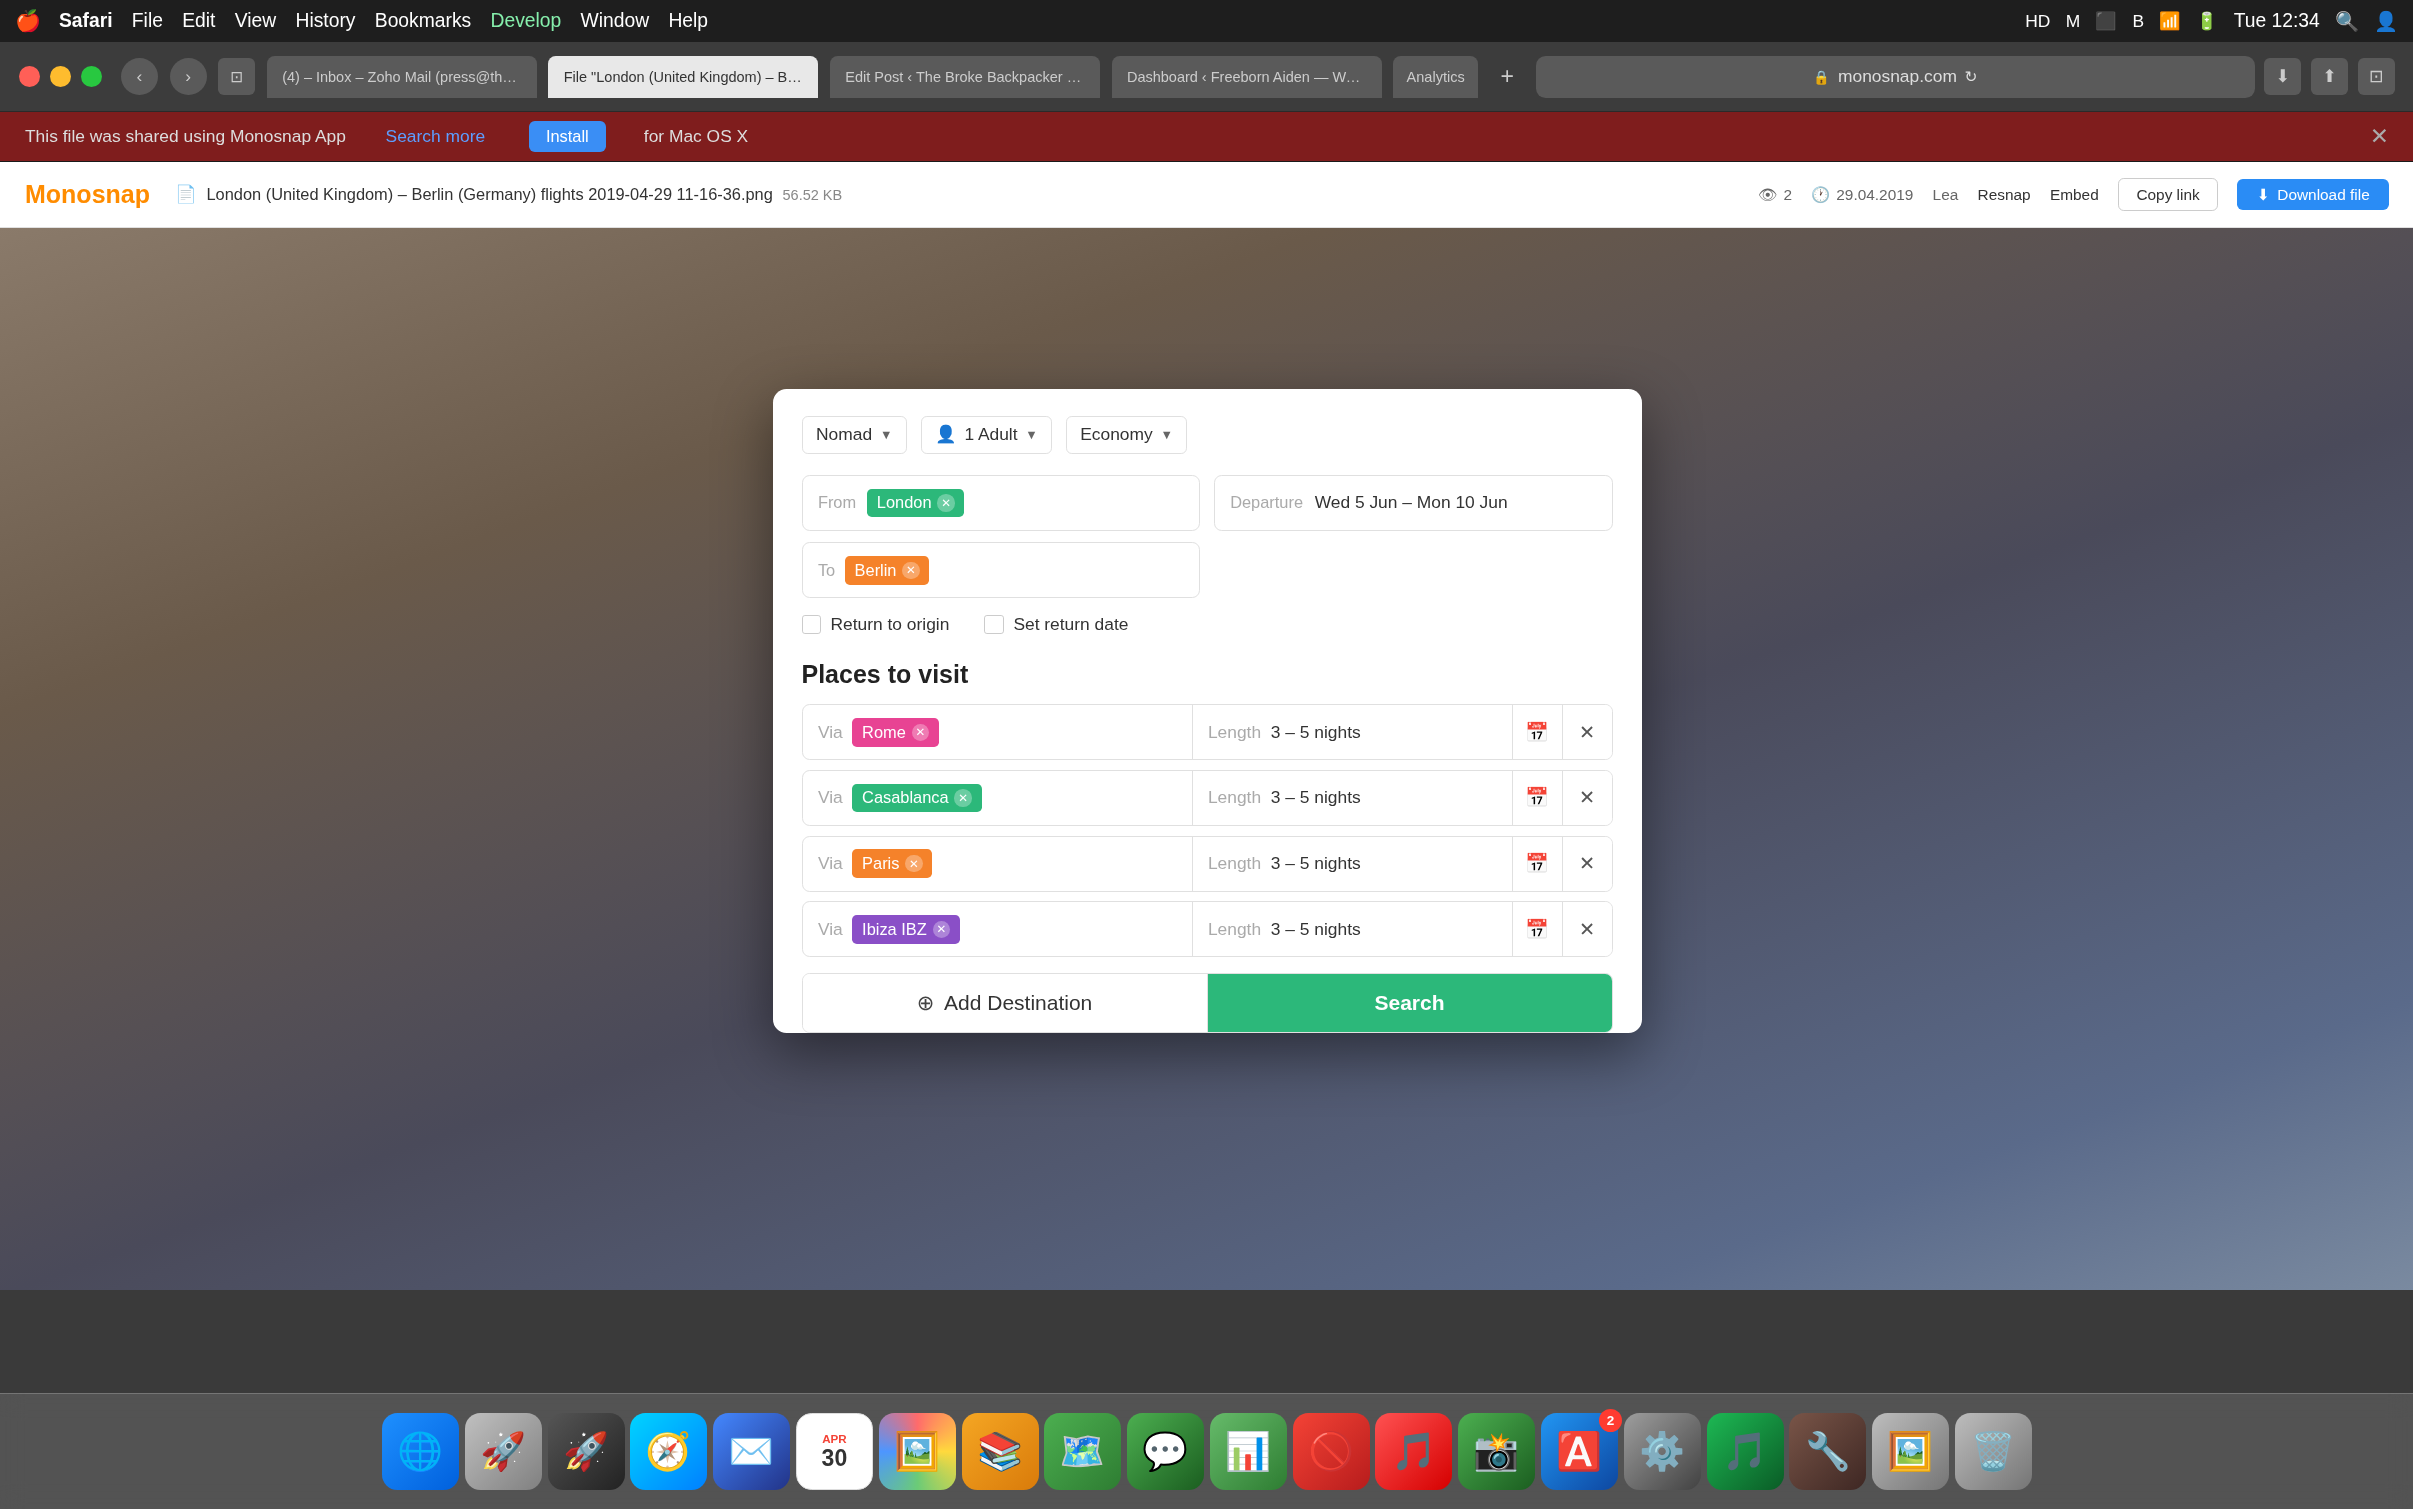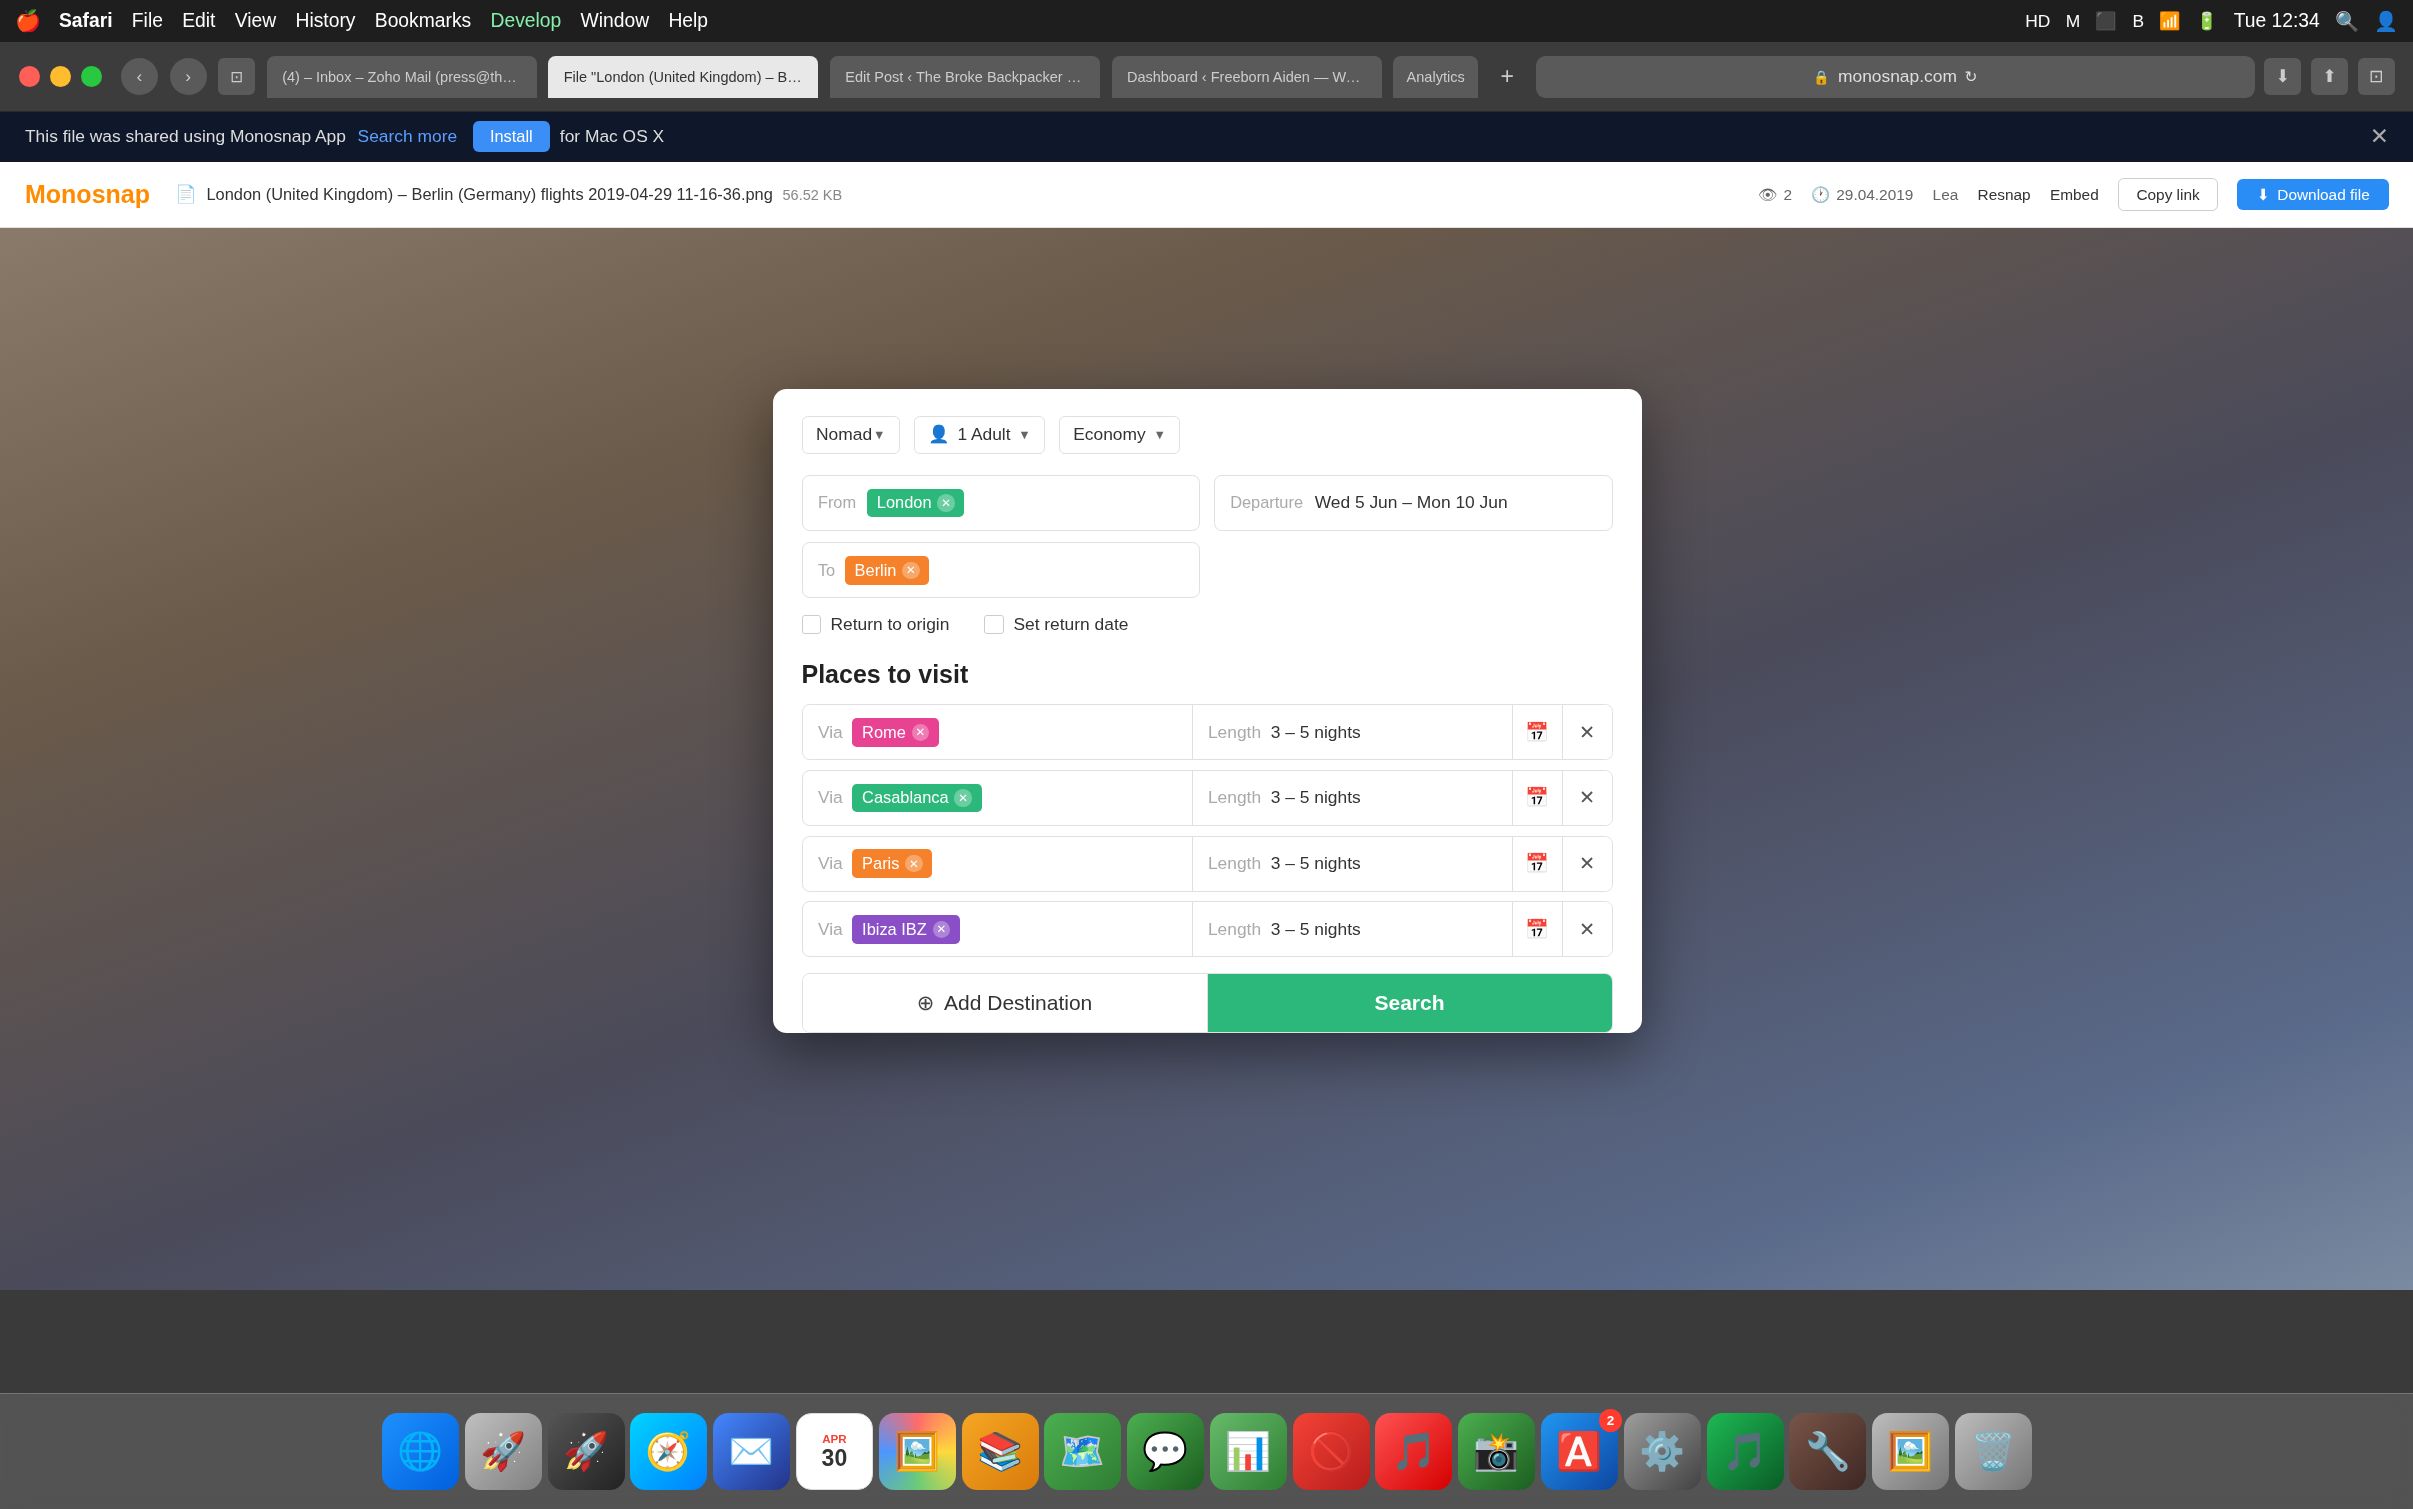--- a/index.html
+++ b/index.html
@@ -77,21 +77,21 @@
         <span style="font-size:13.5px;">🔒</span>
         <span>monosnap.com</span>
         <span style="font-size:15.4px;cursor:pointer;">↻</span>
       </div>
       <button style="width:37px;height:37px;background:#5a5a5a;border:none;border-radius:5.8px;color:#ccc;font-size:17.4px;cursor:pointer;">⬇</button>
       <button style="width:37px;height:37px;background:#5a5a5a;border:none;border-radius:5.8px;color:#ccc;font-size:17.4px;cursor:pointer;">⬆</button>
       <button style="width:37px;height:37px;background:#5a5a5a;border:none;border-radius:5.8px;color:#ccc;font-size:17.4px;cursor:pointer;">⊡</button>
     </div>
   </div>
 
-  <div style="height:50px;background:#0f172a;display:flex;align-items:center;padding:0 25px;font-size:17.4px;color:#ddd;border-bottom:1px solid #1a1a1a;">
+  <div style="height:50px;background:#7f1d1d;display:flex;align-items:center;padding:0 25px;font-size:17.4px;color:#ddd;border-bottom:1px solid #1a1a1a;gap:28px;">
     <span>This file was shared using Monosnap App</span>
     <a style="color:#5d9eff;margin-left:11.6px;cursor:pointer;font-size:17.4px;">Search more</a>
     <button style="background:#3a8ef5;color:#fff;border:none;border-radius:5.8px;padding:5.8px 17.4px;font-size:16.4px;cursor:pointer;margin-left:15.4px;">Install</button>
     <span style="margin-left:9.7px;font-size:17.4px;">for Mac OS X</span>
     <span style="margin-left:auto;color:#aaa;cursor:pointer;font-size:23px;">✕</span>
   </div>
 
   <div style="background:#fff;height:66px;display:flex;align-items:center;padding:0 25px;border-bottom:1px solid #e0e0e0;gap:13.5px;">
     <span style="font-size:25px;font-weight:700;color:#ff8c00;cursor:pointer;">Monosnap</span>
     <div style="display:flex;align-items:center;gap:9.7px;margin-left:11.6px;">
@@ -117,21 +117,21 @@
         <span>Download file</span>
       </button>
     </div>
   </div>
 
   <div style="min-height:1062px;background:linear-gradient(160deg,#8a7a6a 0%,#6a5a4a 25%,#4a4a5a 55%,#5a6a8a 85%,#7a8aa0 100%);display:flex;align-items:center;justify-content:center;position:relative;padding:58px 0 154px;">
 
     <div style="background:#fff;border-radius:13.5px;width:869px;box-shadow:0 19.3px 58px rgba(0,0,0,0.45);padding:27px 29px 0;">
 
       <div style="display:flex;align-items:center;gap:13.5px;margin-bottom:21px;">
-        <button style="display:flex;align-items:center;gap:1px;border:1px solid #e0e0e0;border-radius:5.8px;padding:7.7px 13.5px;font-size:17.4px;background:#fff;cursor:pointer;color:#333;">
+        <button style="display:flex;align-items:center;gap:8px;border:1px solid #e0e0e0;border-radius:5.8px;padding:7.7px 13.5px;font-size:17.4px;background:#fff;cursor:pointer;color:#333;">
           <span>Nomad</span>
           <span style="color:#666;font-size:12.6px;">▼</span>
         </button>
         <button style="display:flex;align-items:center;gap:7.7px;border:1px solid #e0e0e0;border-radius:5.8px;padding:7.7px 13.5px;font-size:17.4px;background:#fff;cursor:pointer;color:#333;">
           <span>👤</span>
           <span>1 Adult</span>
           <span style="color:#666;font-size:12.6px;">▼</span>
         </button>
         <button style="display:flex;align-items:center;gap:7.7px;border:1px solid #e0e0e0;border-radius:5.8px;padding:7.7px 13.5px;font-size:17.4px;background:#fff;cursor:pointer;color:#333;">
           <span>Economy</span>

